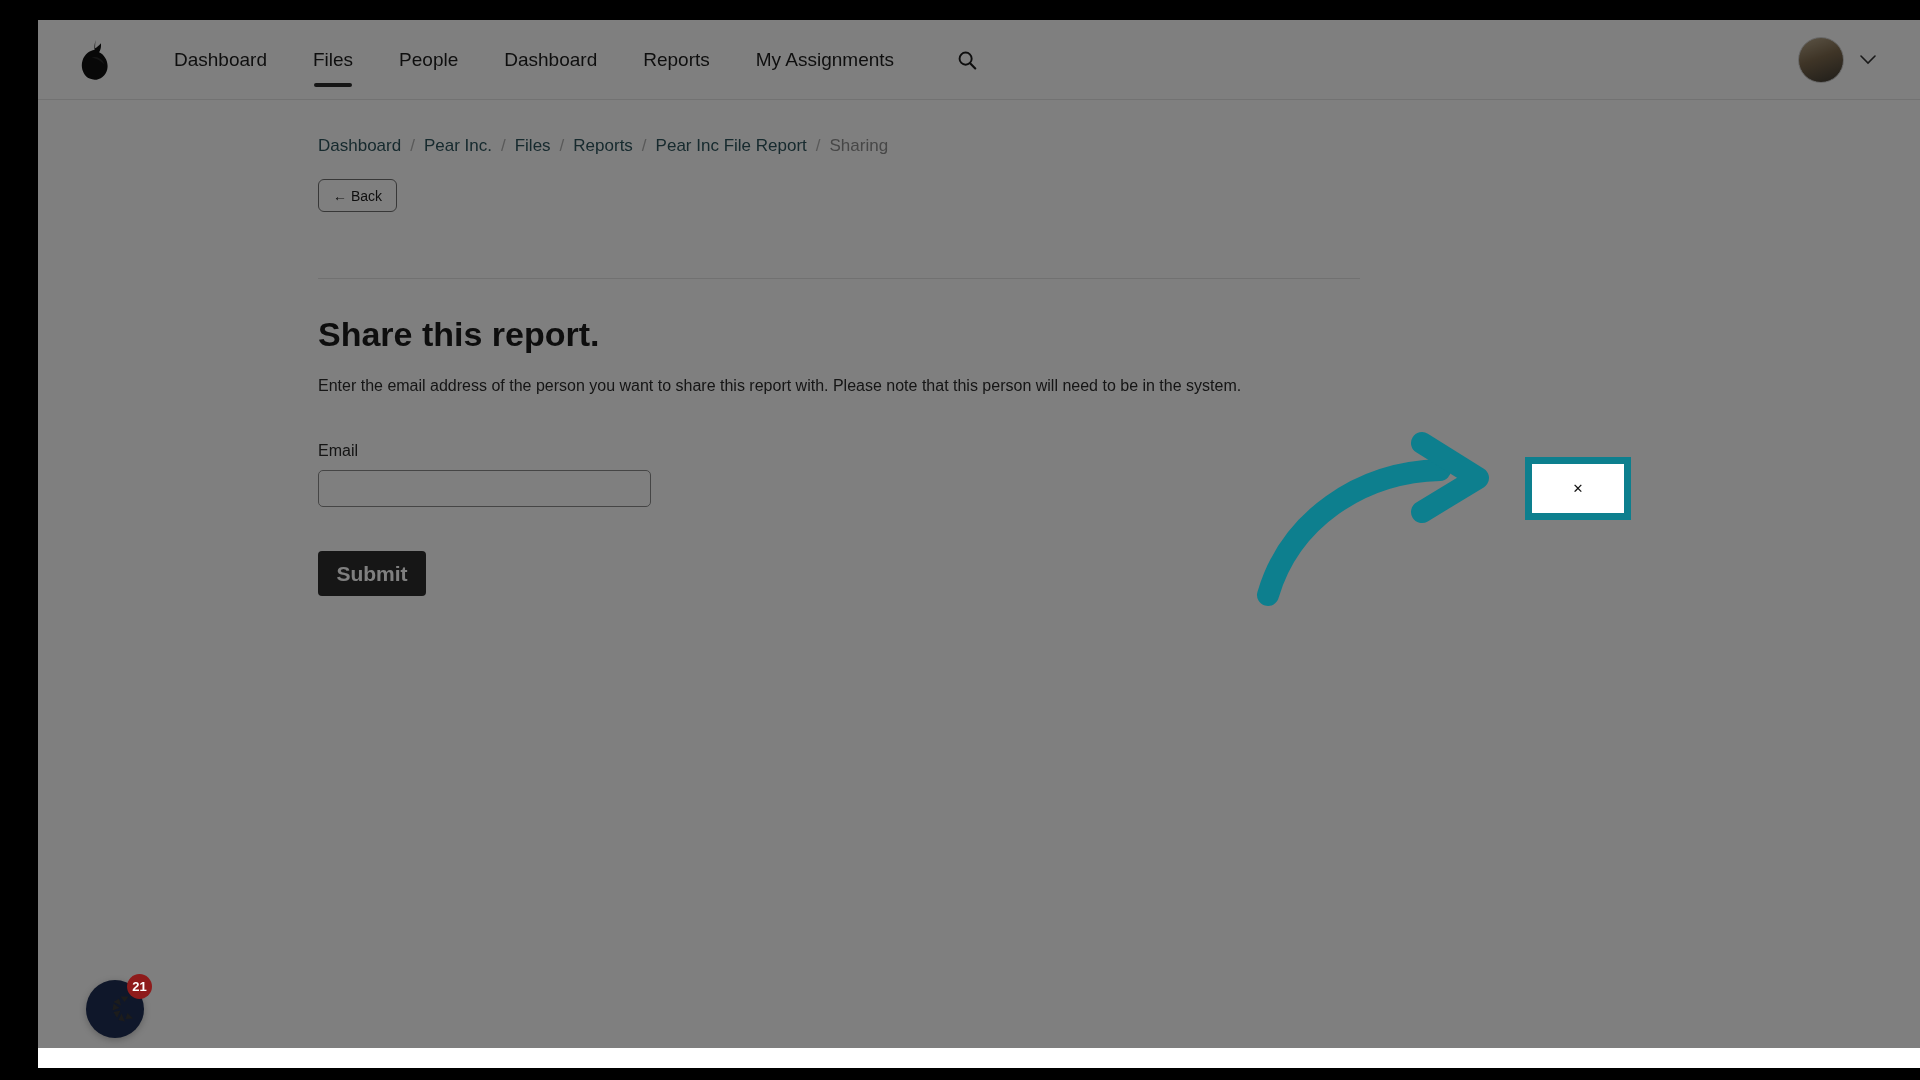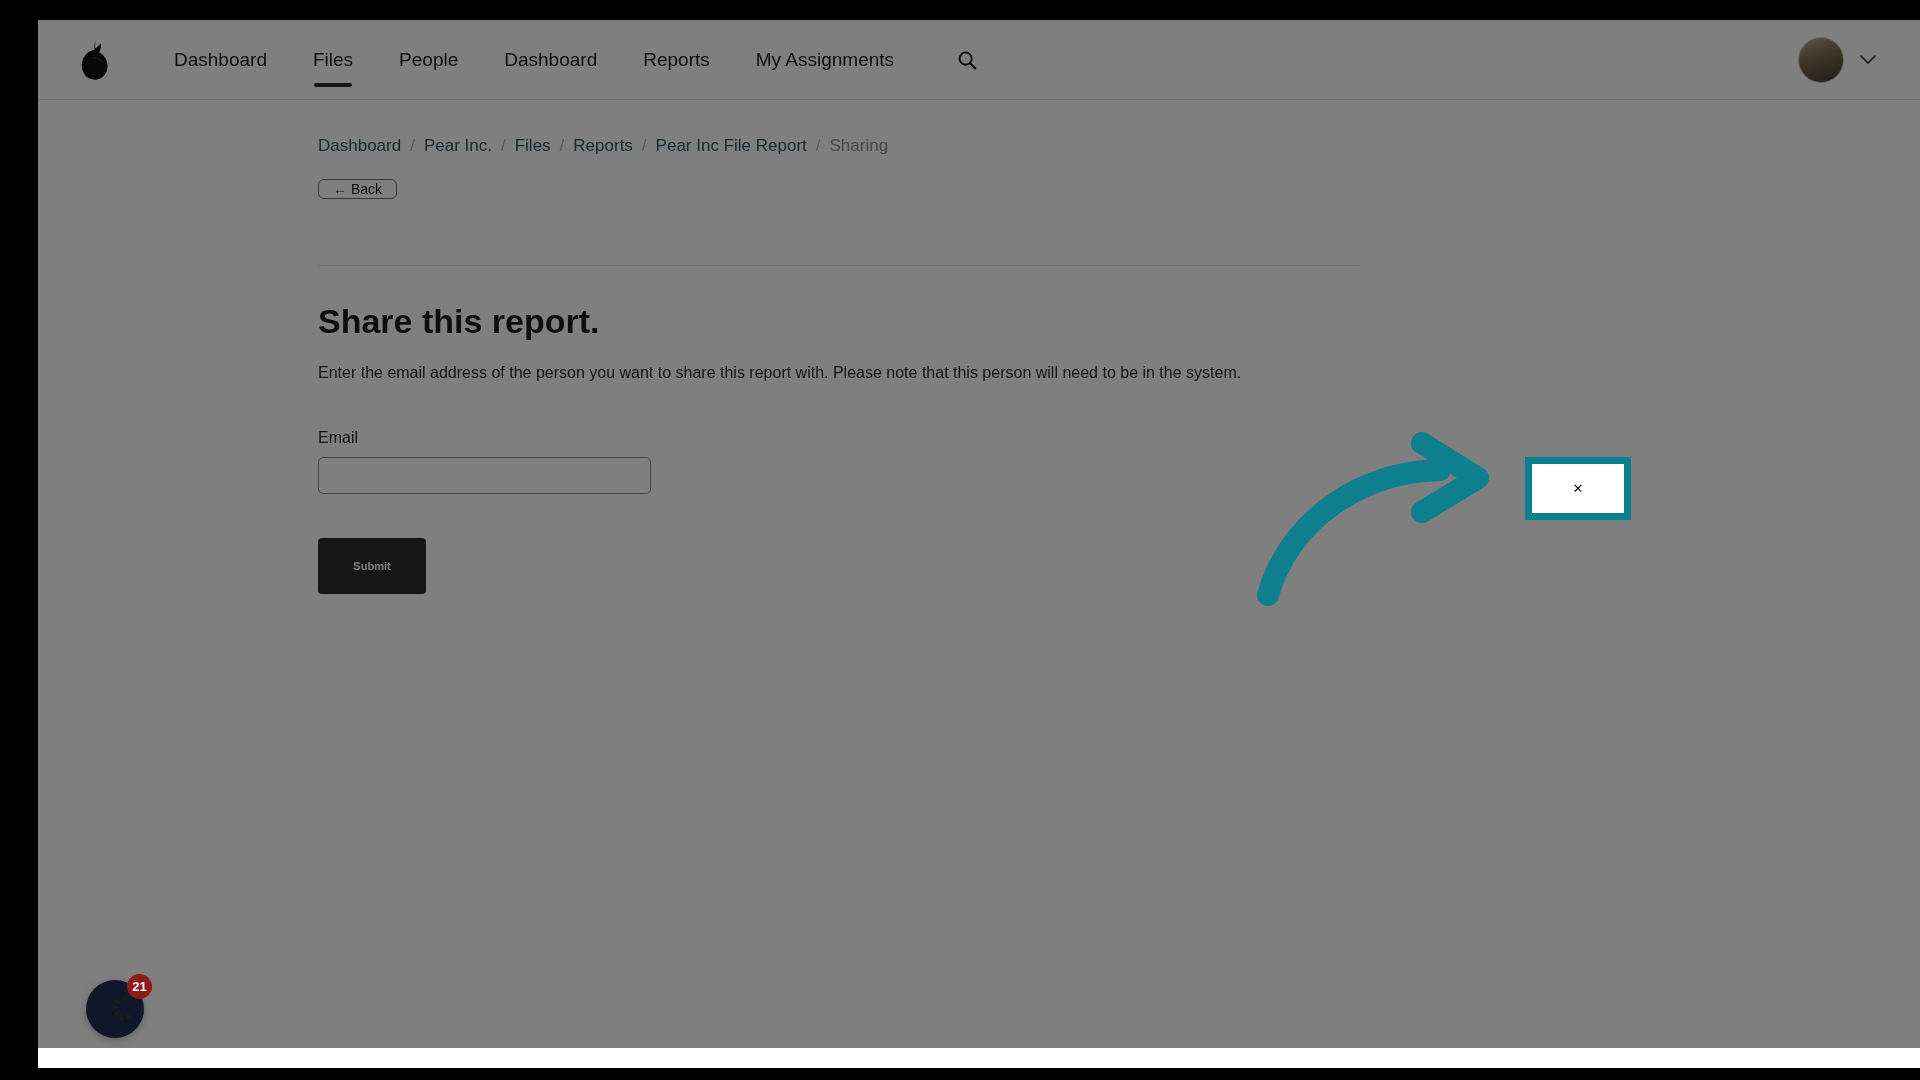--- a/index.html
+++ b/index.html
@@ -103,21 +103,21 @@
     padding-top: 36px;
     color: #355058;
   }
   .crumb { color: #2e555d; text-decoration: none; cursor: pointer; white-space: nowrap;}
   .crumb.current { color: #8e8e8e; cursor: default; }
   .crumb-sep { color: #b3b3b3; }
 
   .back-btn {
     display: inline-flex; align-items: center; justify-content: center;
     margin-top: 23px;
-    height: 20px;
+    height: 33px;
     padding: 0 14px;
     border: 1px solid #6f6f6f;
     border-radius: 6px;
     background: transparent;
     font-size: 14px;
     color: #1d1d1d;
     cursor: pointer;
     font-family: "Liberation Sans", sans-serif;
   }
 
@@ -220,26 +220,26 @@
     border-radius: 5px;
     background: transparent;
     padding: 0 10px;
     font-size: 15px;
     font-family: "Liberation Sans", sans-serif;
     color: #1b1b1b;
     outline: none;
   }
   .submit-btn {
     margin-top: 44px;
-    width: 108px; height: 56px;
+    width: 108px; height: 45px;
     background: #2d2d2d;
     color: #ffffff;
     border: none;
     border-radius: 4px;
-    font-size: 11px;
+    font-size: 21px;
     font-weight: 600;
     cursor: pointer;
     font-family: "Liberation Sans", sans-serif;
   }
 
   
   .helper-widget {
     position: absolute;
     left: 86px; bottom: 42px;
     width: 58px; height: 58px;

